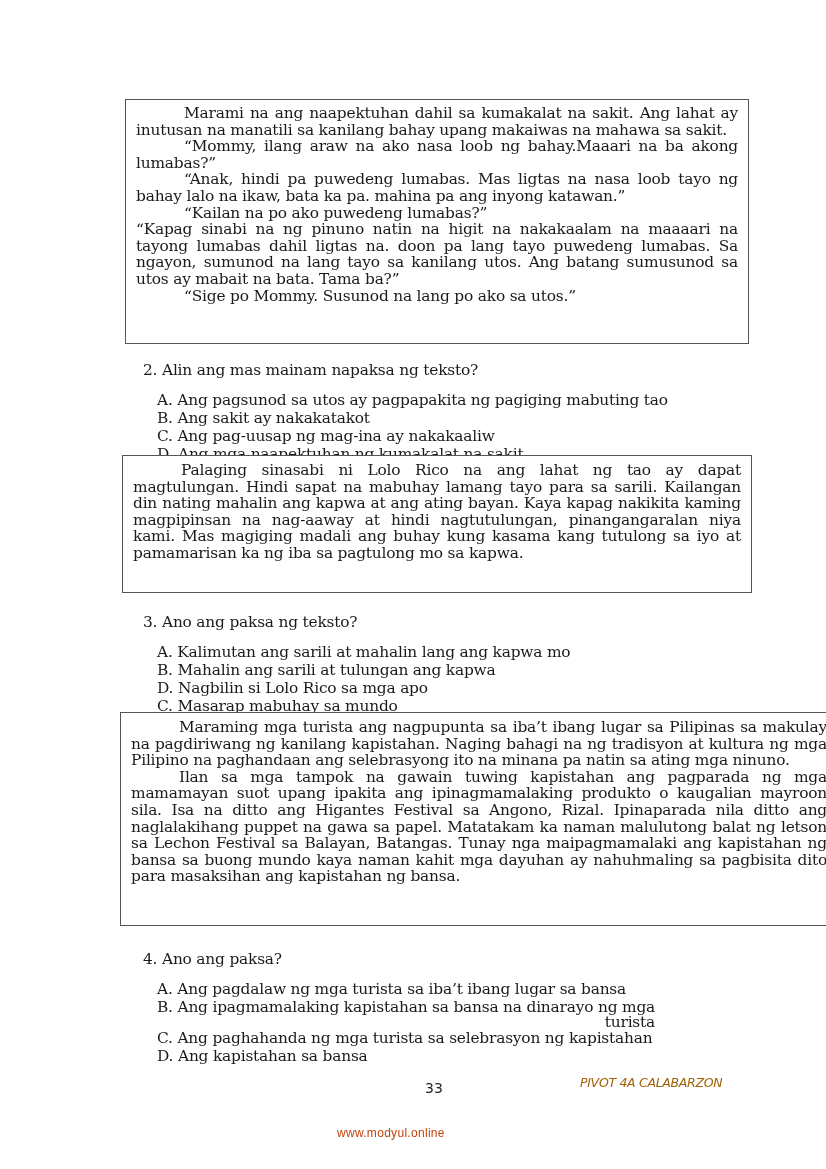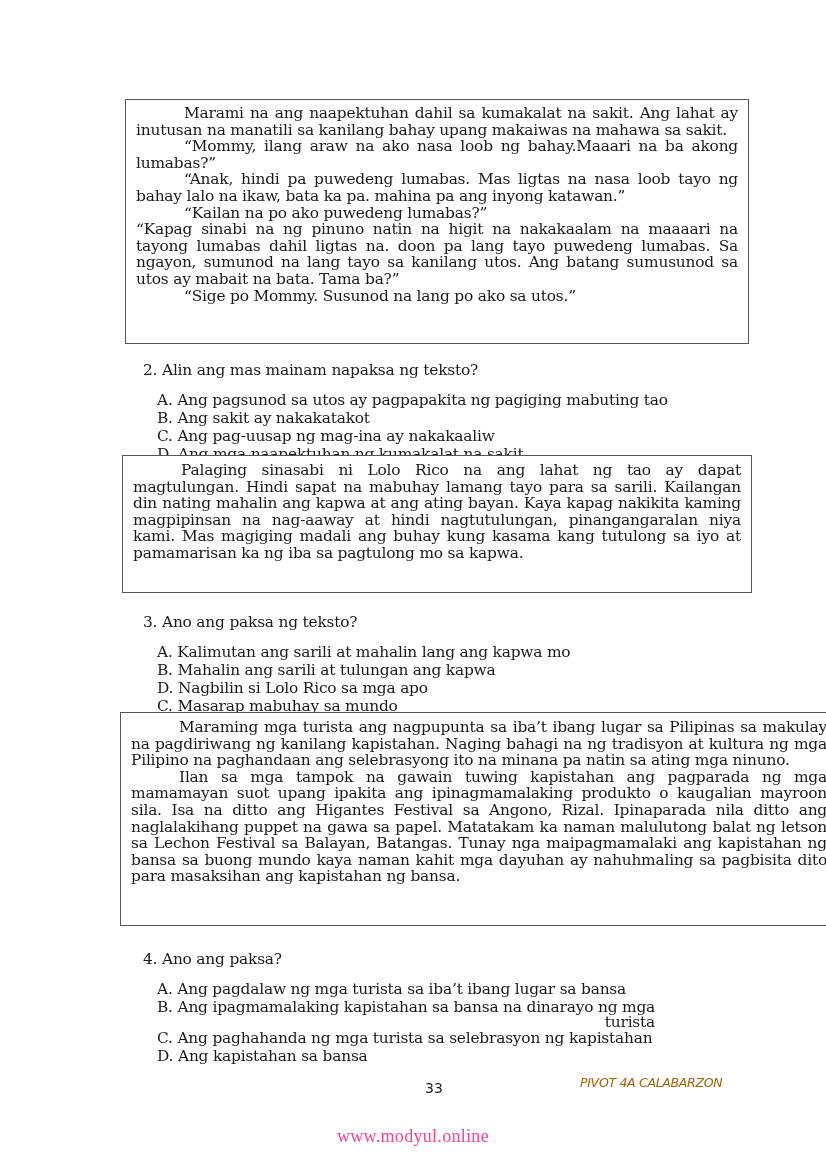--- a/index.html
+++ b/index.html
@@ -60,23 +60,23 @@
       font-family: "DejaVu Sans", "Liberation Sans", sans-serif;
       font-size: 12.5px;
       font-style: italic;
       color: #a16207;
       letter-spacing: -0.3px;
     }
     #watermark {
       position: absolute;
       left: 337px;
       top: 1126px;
-      font-family: Liberation Serif, serif;
-      font-size: 18px;
-      color: #ec4899;
+      font-family: Liberation Sans, sans-serif;
+      font-size: 12px;
+      color: #c2410c;
       letter-spacing: 0.3px;
     }
   </style>
 </head>
 <body>
 
 <div id="box1" class="box">
   <p class="indent">Marami na ang naapektuhan dahil sa kumakalat na sakit. Ang lahat ay inutusan na manatili sa kanilang bahay upang makaiwas na mahawa sa sakit.</p>
   <p class="indent">“Mommy, ilang araw na ako nasa loob ng bahay.Maaari na ba akong lumabas?”</p>
   <p class="indent">“Anak, hindi pa puwedeng lumabas. Mas ligtas na nasa loob tayo ng bahay lalo na ikaw, bata ka pa. mahina pa ang inyong katawan.”</p>

